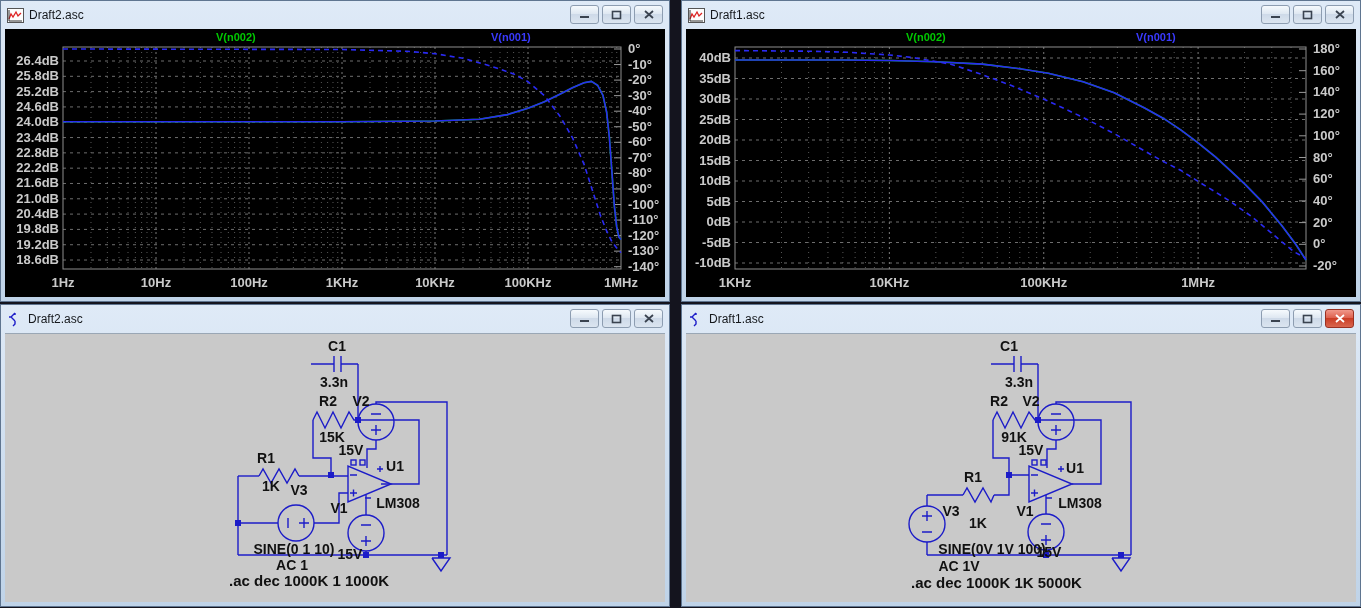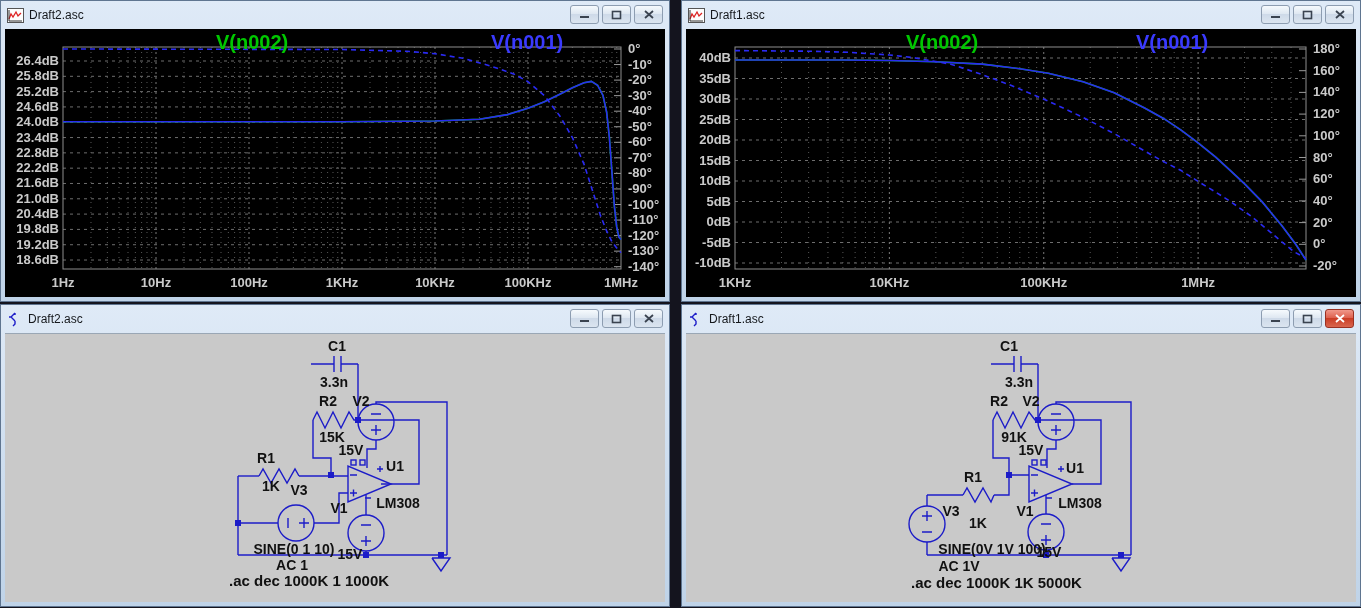--- a/index.html
+++ b/index.html
@@ -15,21 +15,21 @@
           background:linear-gradient(#f6fafd,#dfe8f2 45%,#cdd9e8 46%,#dbe5f0);
           display:flex;align-items:center;justify-content:center;box-sizing:border-box;}
   .capbtn svg{display:block;}
   .capbtn.close-red{background:linear-gradient(#f0988a,#de6250 45%,#c93a22 46%,#d9654e);
           border-color:#993022;}
   .content{position:absolute;left:4px;right:4px;top:28px;bottom:4px;z-index:1;}
   .plot .content{background:#000;}
   .schem .content{background:#c9c9c9;border-top:1px solid #9aa7b5;}
   .oversvg{position:absolute;left:0;top:0;z-index:2;pointer-events:none;}
   .legend-layer{position:absolute;left:0;top:0;right:0;height:0;z-index:2;}
-  .legend-item{position:absolute;font-size:20px;font-weight:bold;}
+  .legend-item{position:absolute;font-size:11px;font-weight:bold;}
   .sw{stroke:#1c1cc8;fill:none;stroke-width:1.4px;}
   .jp{fill:#1c1cc8;stroke:none;}
   .sl{font:bold 14px "Liberation Sans",sans-serif;fill:#111;}
   .sd{font:bold 15px "Liberation Sans",sans-serif;fill:#111;}
   .axis-text{font:bold 13px "Liberation Sans",sans-serif;fill:#cacaca;}
   .ticklabel{font:bold 13px "Liberation Sans",sans-serif;fill:#cacaca;}
 </style>
 </head>
 <body>
 

